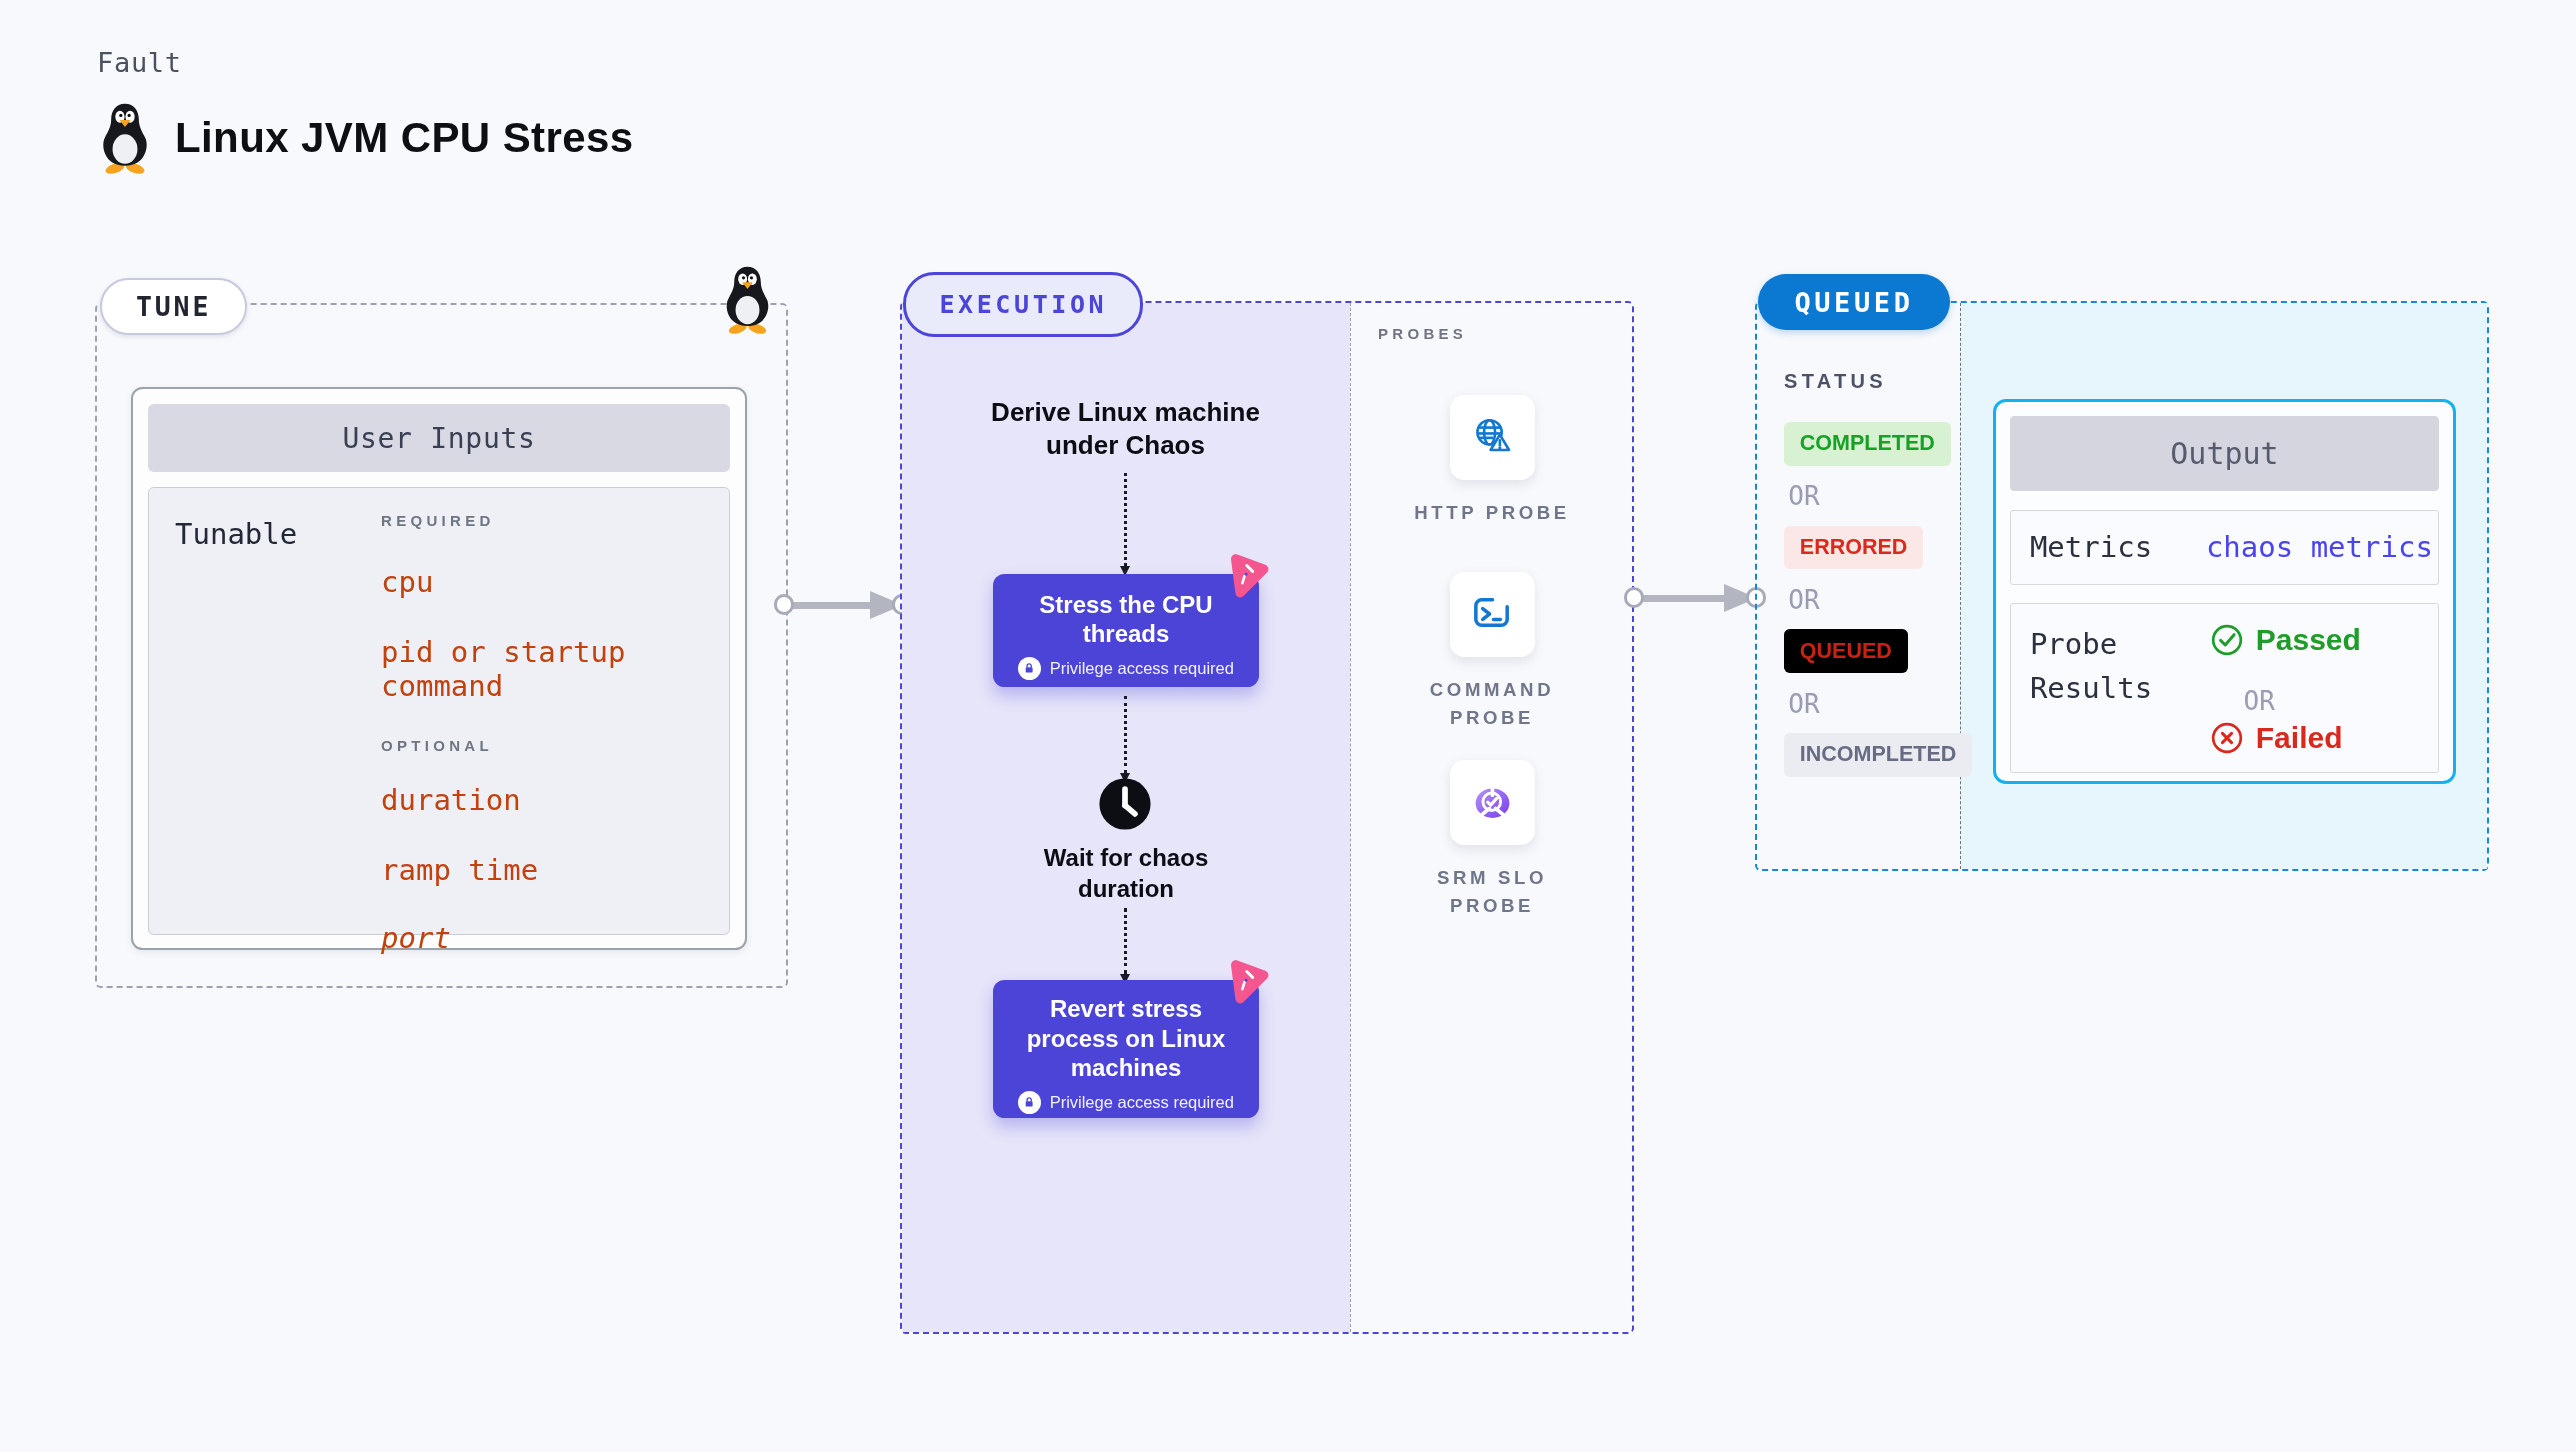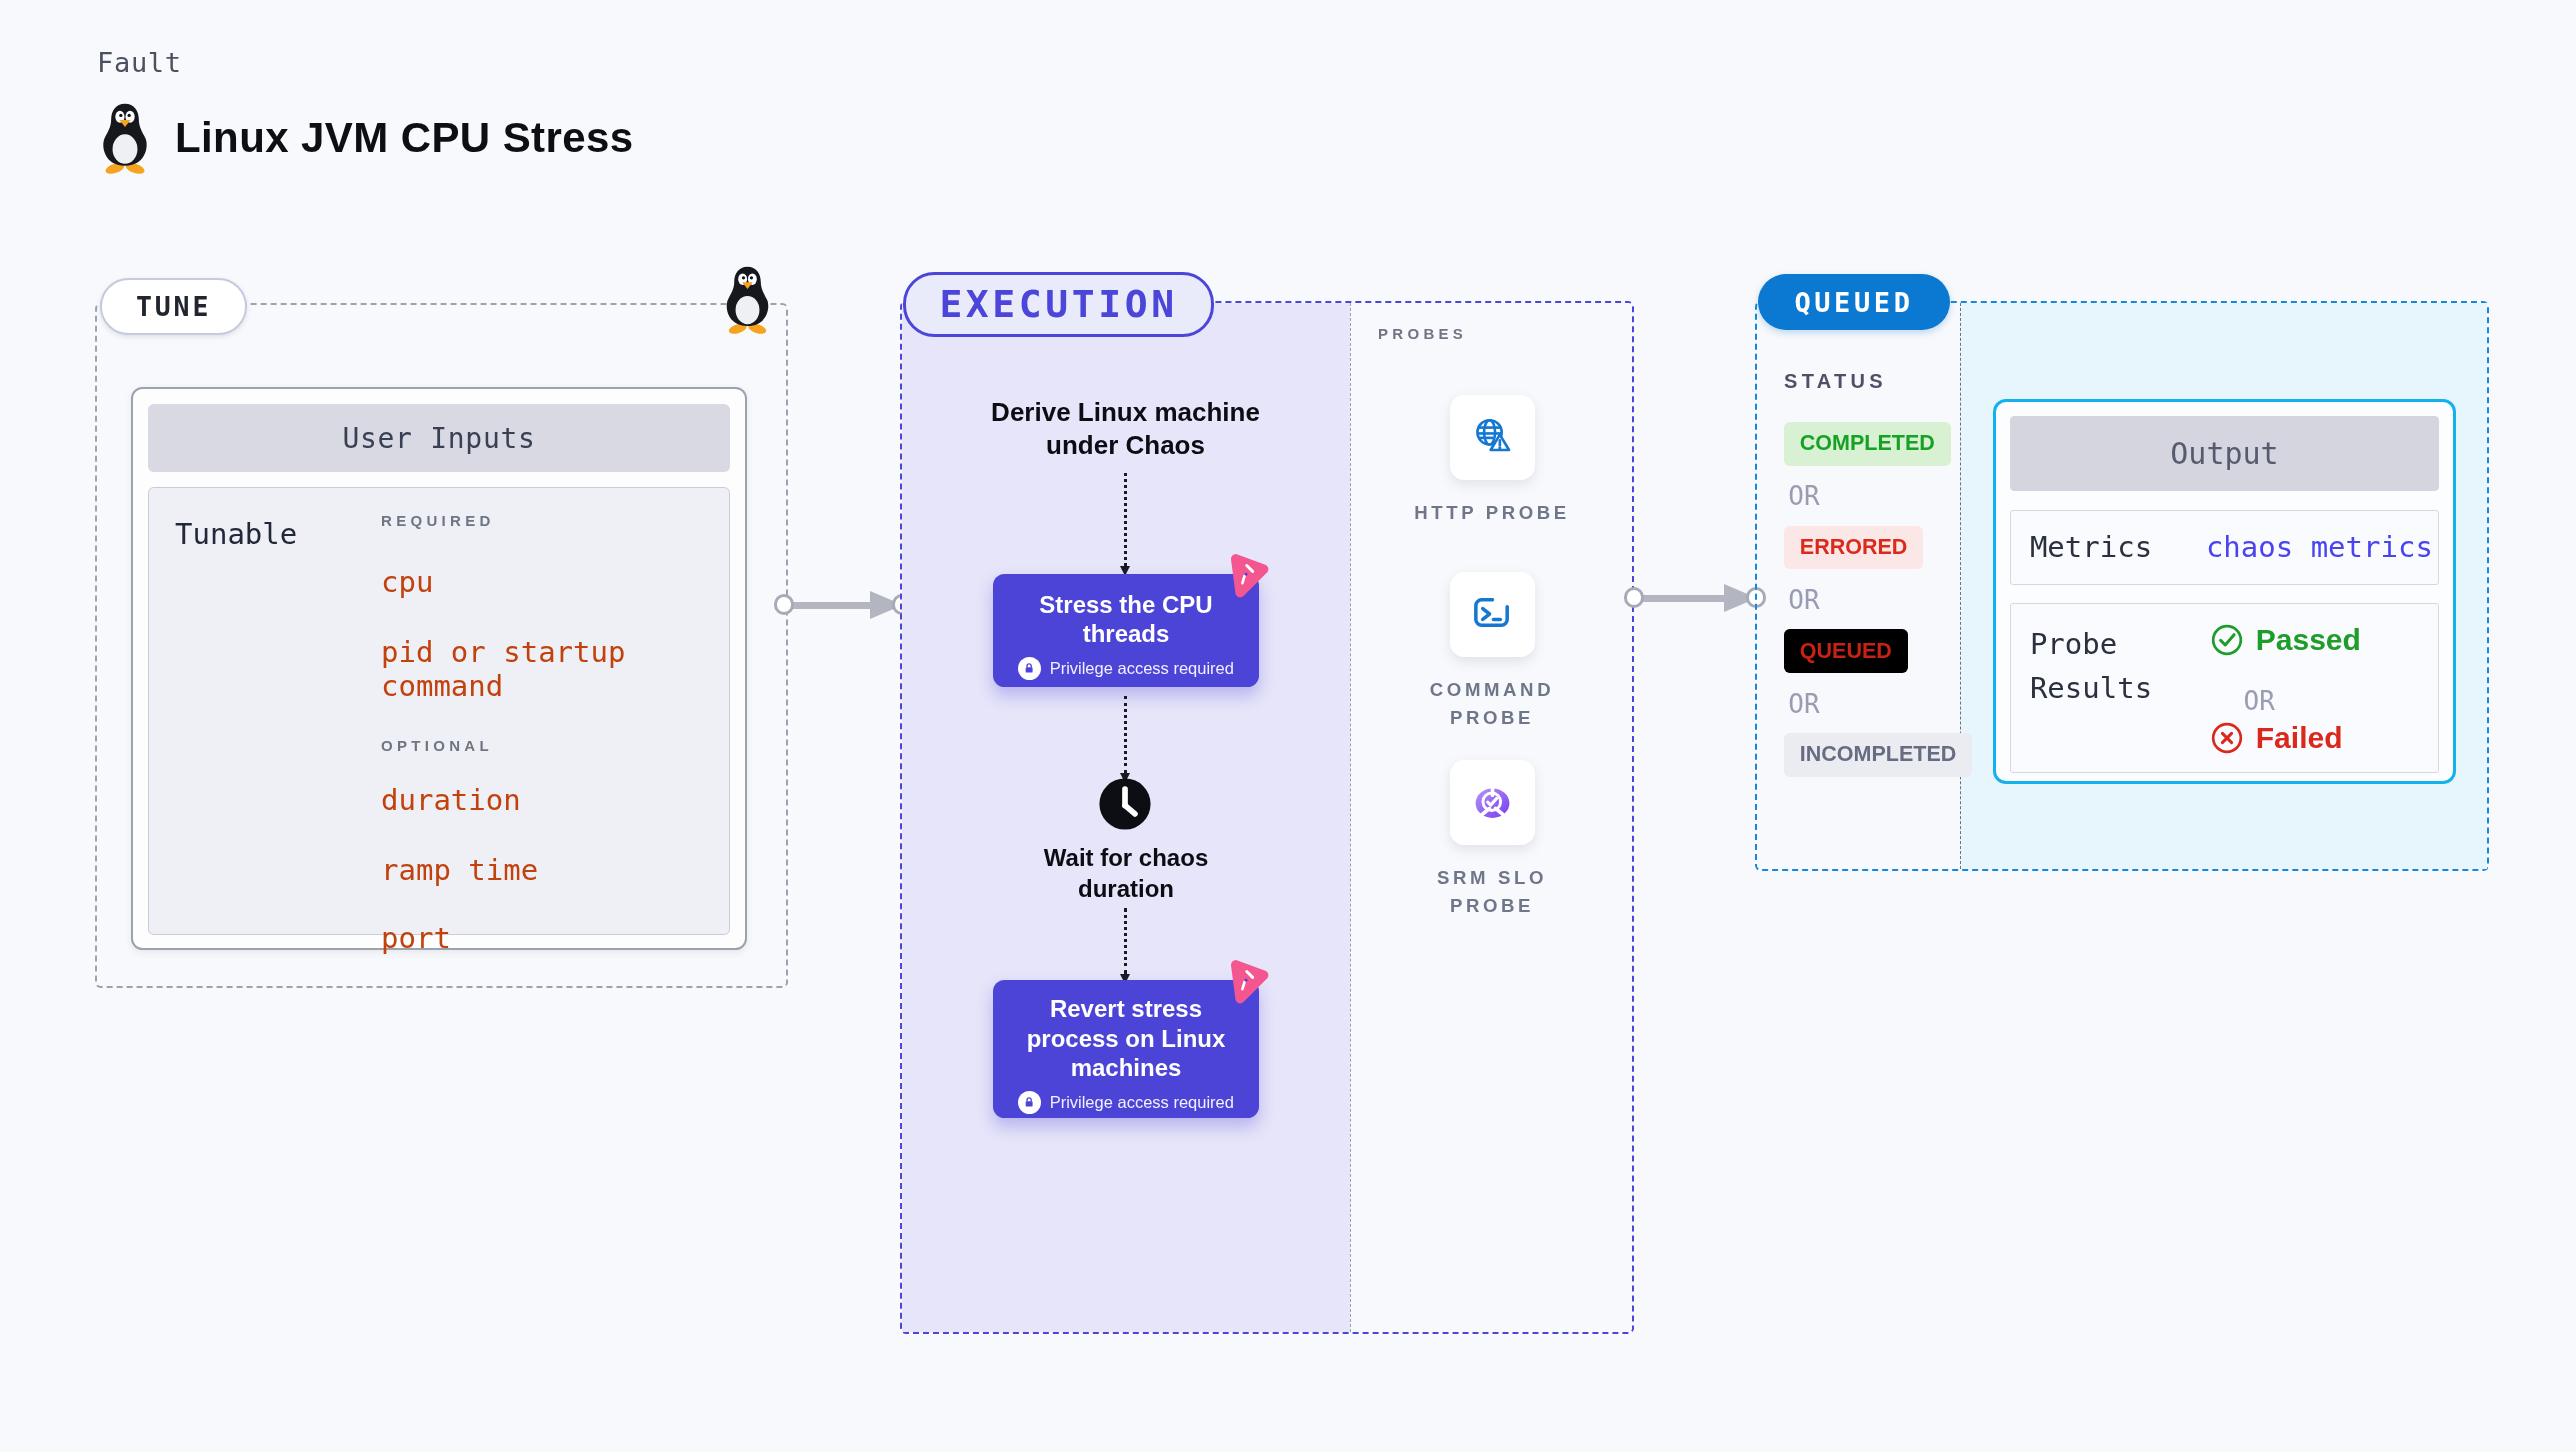--- a/index.html
+++ b/index.html
@@ -12,21 +12,21 @@
           font-size:27px;color:#4b515f;letter-spacing:0.7px;}
   .title-row{position:absolute;left:95px;top:102px;display:flex;align-items:center;gap:20px;}
   .title-row h1{margin:0;font-size:42px;font-weight:800;color:#0d0f13;letter-spacing:0.4px;}
 
   
   .pill{position:absolute;display:flex;align-items:center;justify-content:center;
         font-family:"DejaVu Sans Mono","Liberation Mono",monospace;font-weight:bold;border-radius:31.5px;}
   .pill.tune{left:2.9px;top:-27px;height:53px;padding:0 34px;background:#ffffff;border:2.1px solid #c7cade;
              color:#212530;font-size:26.5px;letter-spacing:2.9px;box-shadow:0 2.1px 5.7px rgba(50,60,90,.12);}
   .pill.execution{left:1.4px;top:-31.5px;height:59px;padding:0 33px;background:#e9ebfb;border:3.6px solid #4c45da;
-             color:#4c45da;font-size:38px;letter-spacing:3.6px;}
+             color:#4c45da;font-size:25px;letter-spacing:3.6px;}
   .pill.result{left:1.4px;top:-29px;height:56px;padding:0 36px;background:#0b79d1;border:none;
              color:#ffffff;font-size:27px;letter-spacing:3.6px;box-shadow:0 2.9px 7.2px rgba(11,121,209,.25);}
 
   
   #tune-box{position:absolute;left:95px;top:303px;width:689px;height:681px;
             border:2.1px dashed #9ca2ae;border-radius:5.7px;}
   .tux-small{position:absolute;right:8.6px;top:-40px;width:59px;height:69px;}
   .ui-card{position:absolute;left:34px;top:82px;width:616px;height:563px;background:#fdfdfe;
            border:2.1px solid #9aa2ae;border-radius:11.5px;box-shadow:0 2.1px 7.2px rgba(40,50,70,.08);box-sizing:border-box;}
   .ui-head{margin:15px;height:68px;background:#d9d9e3;border-radius:5.7px;display:flex;align-items:center;
@@ -35,21 +35,21 @@
   .tunable-label{position:absolute;left:26px;top:29px;font-size:29px;color:#222838;}
   .params{position:absolute;left:232px;top:0;right:11.5px;display:flex;flex-direction:column;align-items:flex-start;}
   .caps-label{font-weight:bold;font-size:15px;color:#6f7583;letter-spacing:4.3px;}
   .param-link{font-family:"DejaVu Sans Mono","Liberation Mono",monospace;font-size:29px;color:#c2410c;cursor:pointer;}
   .params .caps-label.g1{margin-top:24px;}
   .params .param-link.i1{margin-top:36px;}
   .params .param-link.i2{margin-top:36px;}
   .params .caps-label.g2{margin-top:34px;}
   .params .param-link.i3{margin-top:29px;}
   .params .param-link.i4{margin-top:36px;}
-  .params .param-link.i5{margin-top:34px;}
+  .params .param-link.i5{margin-top:34px;font-style:italic;}
 
   
   .flow-arrow{position:absolute;height:24px;}
   .flow-arrow .line{position:absolute;left:10px;right:37px;top:9.3px;height:6.4px;background:#b3b6c1;}
   .flow-arrow .head{position:absolute;right:8.6px;top:-2.1px;width:0;height:0;
         border-left:33px solid #b3b6c1;border-top:14.3px solid transparent;border-bottom:14.3px solid transparent;}
   .flow-arrow .dot{position:absolute;top:1.4px;width:14.3px;height:14.3px;background:#fff;border:3.6px solid #a7abb8;border-radius:50%;}
   .flow-arrow .dot.start{left:0;}
   .flow-arrow .dot.end{right:0;}
 

